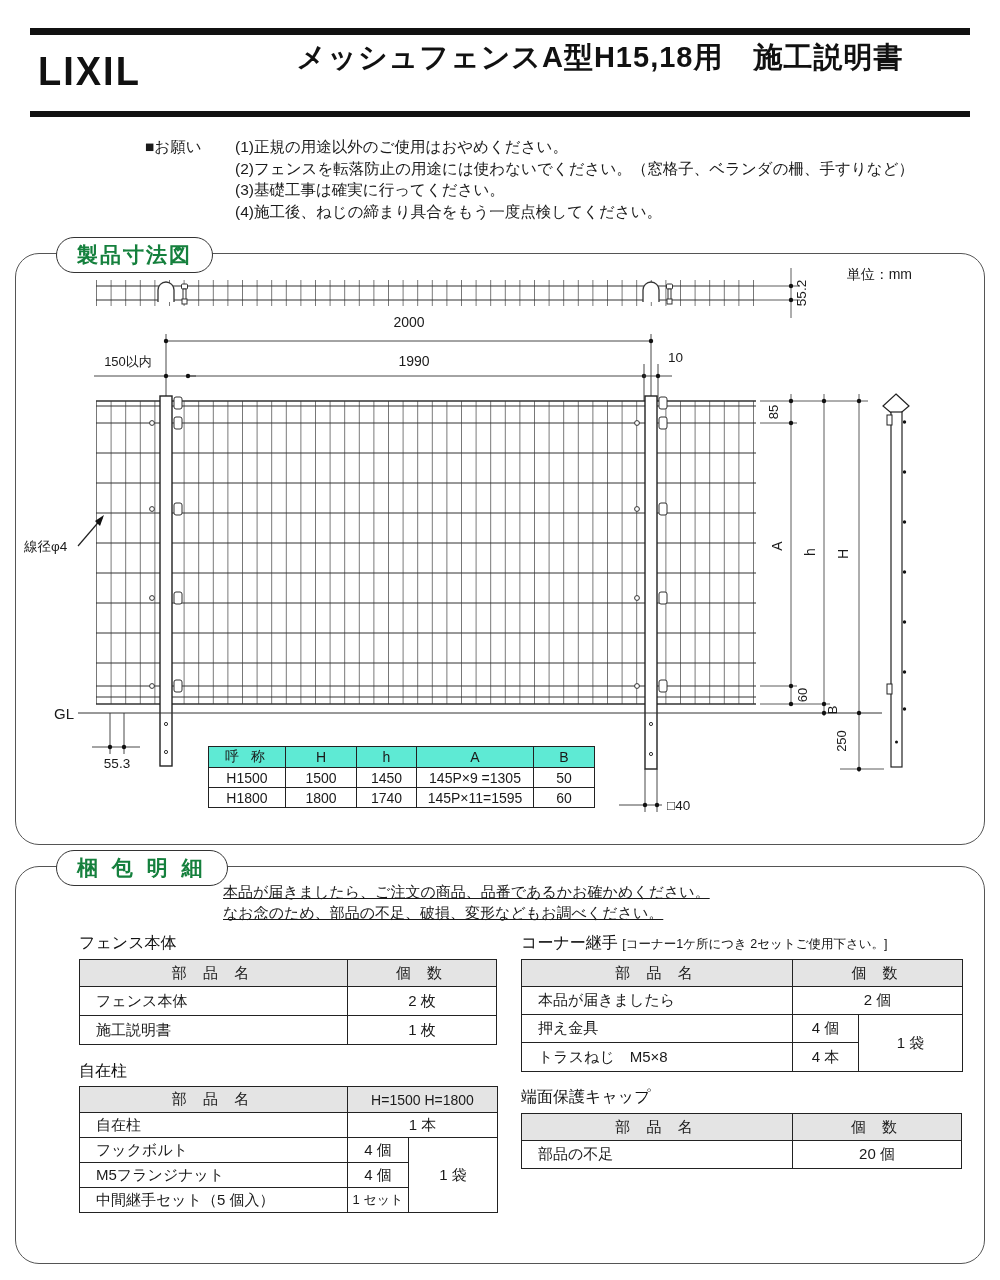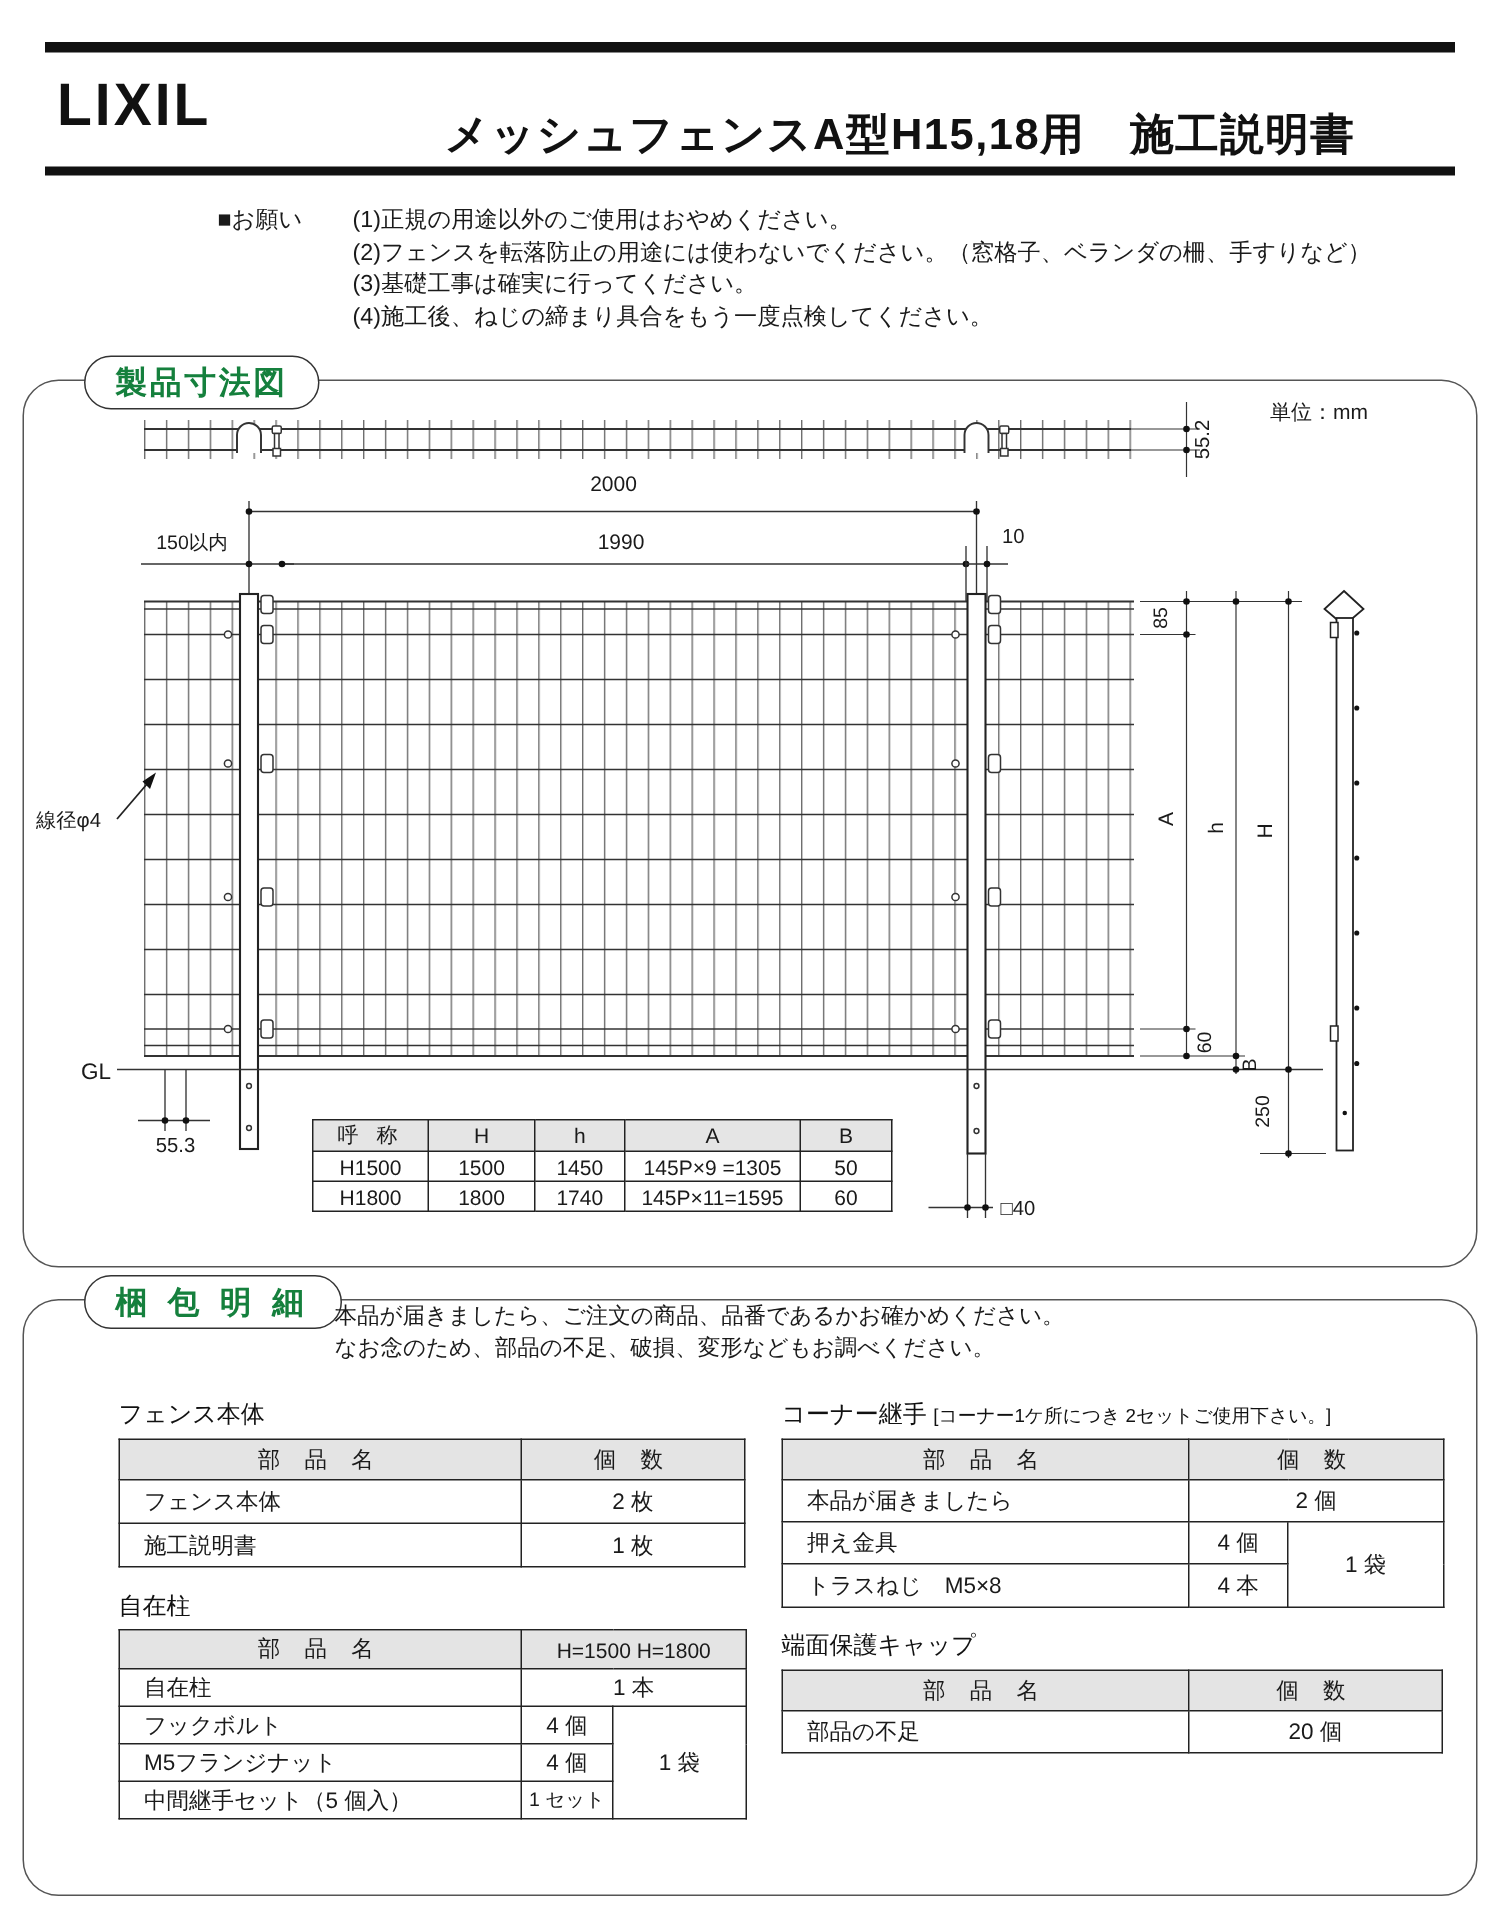--- a/index.html
+++ b/index.html
@@ -1,21 +1,21 @@
 <!DOCTYPE html>
 <html><head>
 <meta charset="utf-8">
 <style>
   html,body{margin:0;padding:0;background:#fff;}
   #page{position:relative;width:1000px;height:1280px;background:#fff;
         font-family:"Liberation Sans","DejaVu Sans",sans-serif;color:#1a1a1a;overflow:hidden;}
   
   .bar{position:absolute;left:30px;width:940px;background:#111;}
   #logo{position:absolute;left:38px;top:50px;font-size:38px;font-weight:900;letter-spacing:2px;color:#111;transform:scaleY(1.05);}
-  #doc-title{position:absolute;left:230px;top:70px;width:740px;text-align:center;font-size:29px;font-weight:bold;letter-spacing:1px;color:#111;white-space:nowrap;}
+  #doc-title{position:absolute;left:230px;top:38px;width:740px;text-align:center;font-size:29px;font-weight:bold;letter-spacing:1px;color:#111;white-space:nowrap;}
   
   #notice{position:absolute;left:145px;top:136px;font-size:15.5px;line-height:21.5px;}
   #notice .lbl{position:absolute;left:0;top:0;white-space:nowrap;}
   #notice .items{margin-left:90px;white-space:nowrap;}
   
   .secbox{position:absolute;left:15px;width:968px;border:1.6px solid #555;border-radius:24px;background:#fff;}
   .pill{position:absolute;left:40px;top:-17px;background:#fff;border:1.8px solid #333;border-radius:999px;
         padding:3px 20px;font-size:21px;font-weight:bold;letter-spacing:2px;white-space:nowrap;color:#15803d;}
   #unit-note{position:absolute;right:72px;top:12px;font-size:14px;}
   
@@ -23,23 +23,23 @@
   .ptable{position:absolute;font-size:15px;}
   .ptable td,.ptable th{border:1.4px solid #222;padding:0;overflow:hidden;white-space:nowrap;}
   .ptable th{background:#e4e4e4;font-weight:normal;letter-spacing:6px;text-align:center;}
   .ptable td.name{text-align:left;padding-left:16px;}
   .ptable td.qty{text-align:center;}
   .tbl-title{position:absolute;font-size:16px;white-space:nowrap;color:#111;}
   .tbl-title .note{font-size:12.5px;letter-spacing:0;}
   
   #size-table{position:absolute;left:192px;top:492px;font-size:14px;}
   #size-table th,#size-table td{border:1.4px solid #222;text-align:center;padding:0;white-space:nowrap;}
-  #size-table th{background:#e5e5e5;font-weight:normal;}
+  #size-table th{background:#5eead4;font-weight:normal;}
   svg text{font-family:"Liberation Sans","DejaVu Sans",sans-serif;fill:#1a1a1a;}
-  .intro{position:absolute;left:207px;top:0;font-size:15px;line-height:21px;white-space:nowrap;}
+  .intro{position:absolute;left:207px;top:14px;font-size:15px;line-height:21px;white-space:nowrap;text-decoration:underline;}
 </style>
 </head>
 <body>
 
 <div id="page">
 
   <div class="bar" style="top:28px;height:7px;"></div>
   <div id="logo">LIXIL</div>
   <div id="doc-title">メッシュフェンスA型H15,18用　施工説明書</div>
   <div class="bar" style="top:111px;height:6px;"></div>

